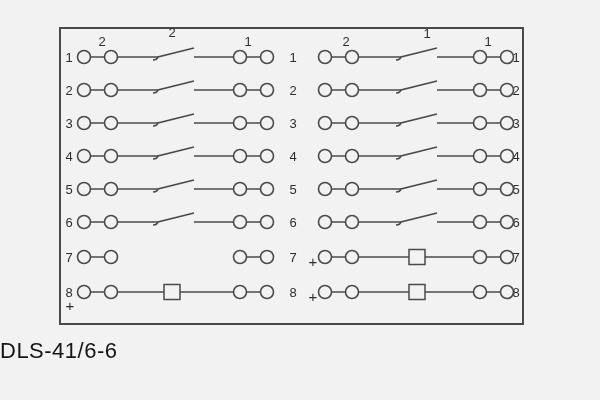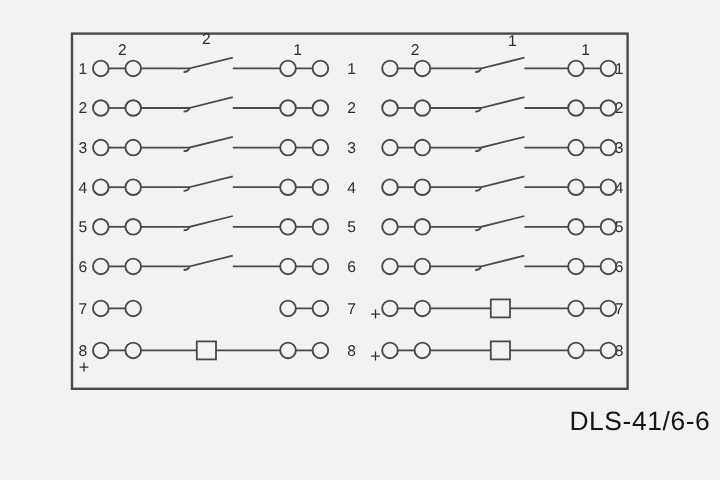--- a/index.html
+++ b/index.html
@@ -6,21 +6,21 @@
   body{
     width:600px;height:400px;
     background:#f2f2f2;
     font-family:"Liberation Sans",sans-serif;
     overflow:hidden;position:relative;
   }
   #diagram-wrap{position:absolute;inset:0;}
   svg{display:block;}
   .caption{
     position:absolute;left:0;top:338px;width:592px;
-    text-align:right;font-size:22px;color:#151515;
+    text-align:left;font-size:22px;color:#151515;
     letter-spacing:0.5px;
   }
 </style>
 </head>
 <body>
 
 <div id="diagram-wrap">
   <svg id="diagram" width="600" height="400" viewBox="0 0 600 400">
       <rect x="60" y="28" width="463" height="296" fill="none" stroke="#4a4a4a" stroke-width="2"></rect>
       <text x="102" y="46" fill="#2e2e2e" font-size="13" text-anchor="middle">2</text>

